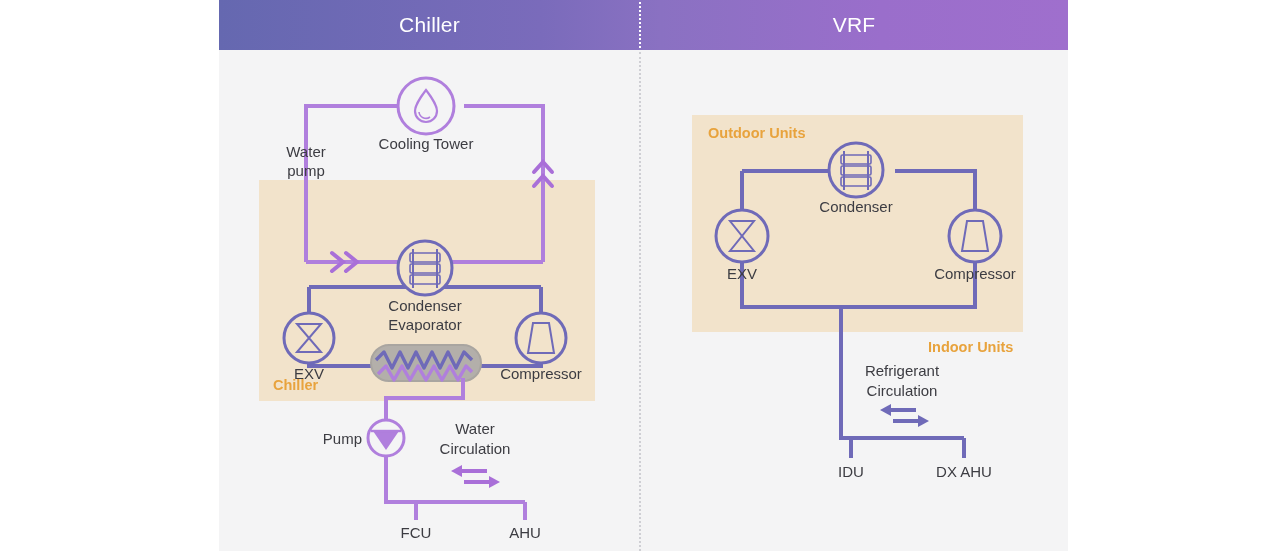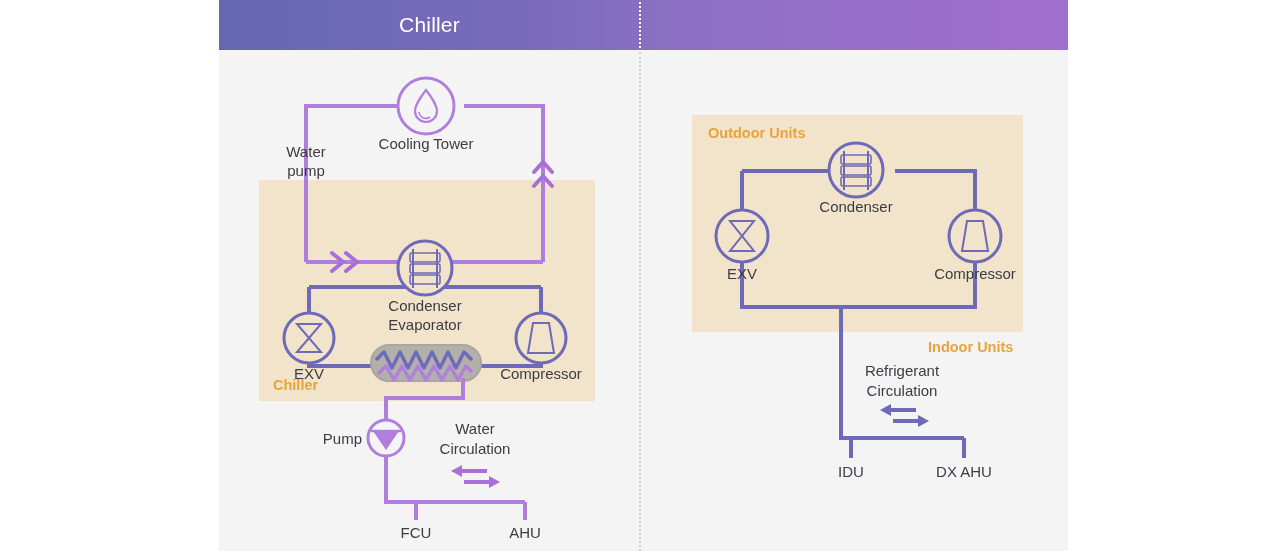--- a/index.html
+++ b/index.html
@@ -85,20 +85,21 @@
   }
 </style>
 </head>
 <body>
 
 <div id="root">
   <div class="panel">
 
     <div class="header">
       <div class="header-title" id="title-chiller">Chiller</div>
+      <div class="header-title" id="title-vrf">VRF</div>
       <div class="header-divider"></div>
     </div>
 
     <div class="body-divider"></div>
 
     <svg class="diagram" viewBox="0 0 849 501">
 
       <rect x="40" y="130" width="336" height="221" fill="#f2e3cb"></rect>
 
       <path d="M 87 212 L 87 56 L 186 56" fill="none" stroke="#b07fdd" stroke-width="4"></path>

